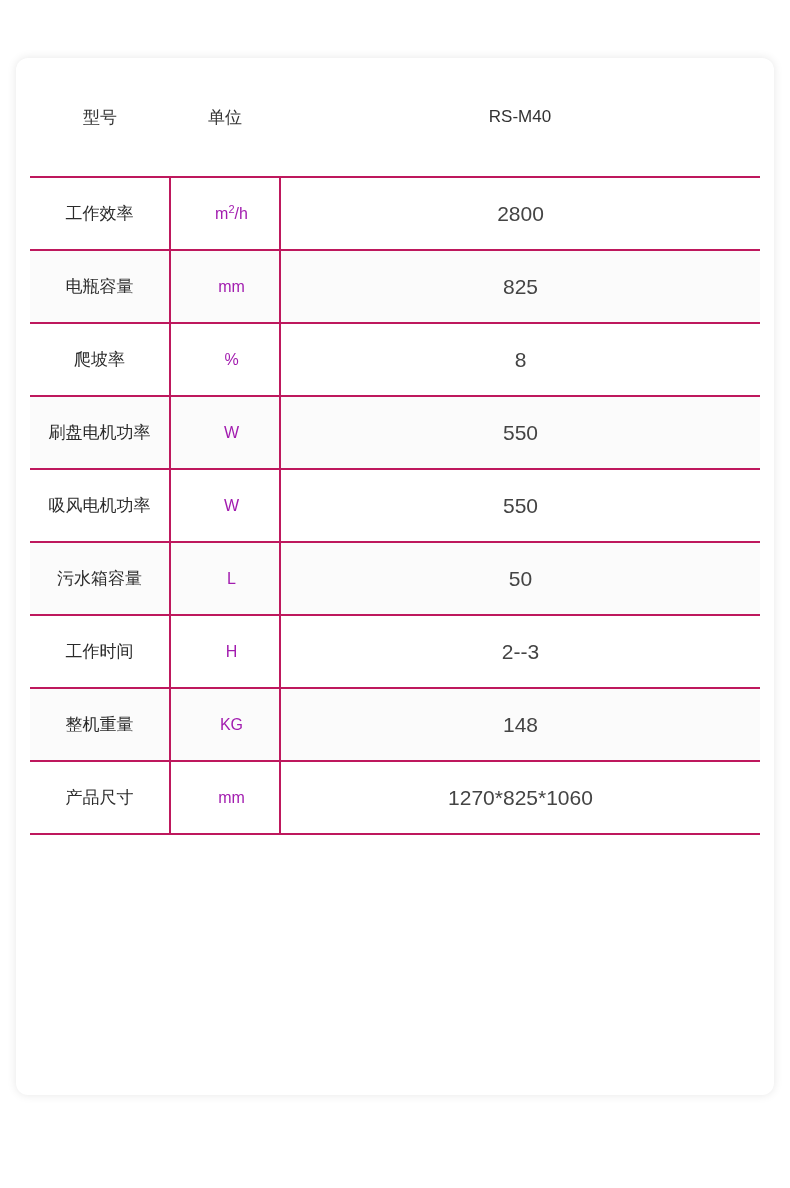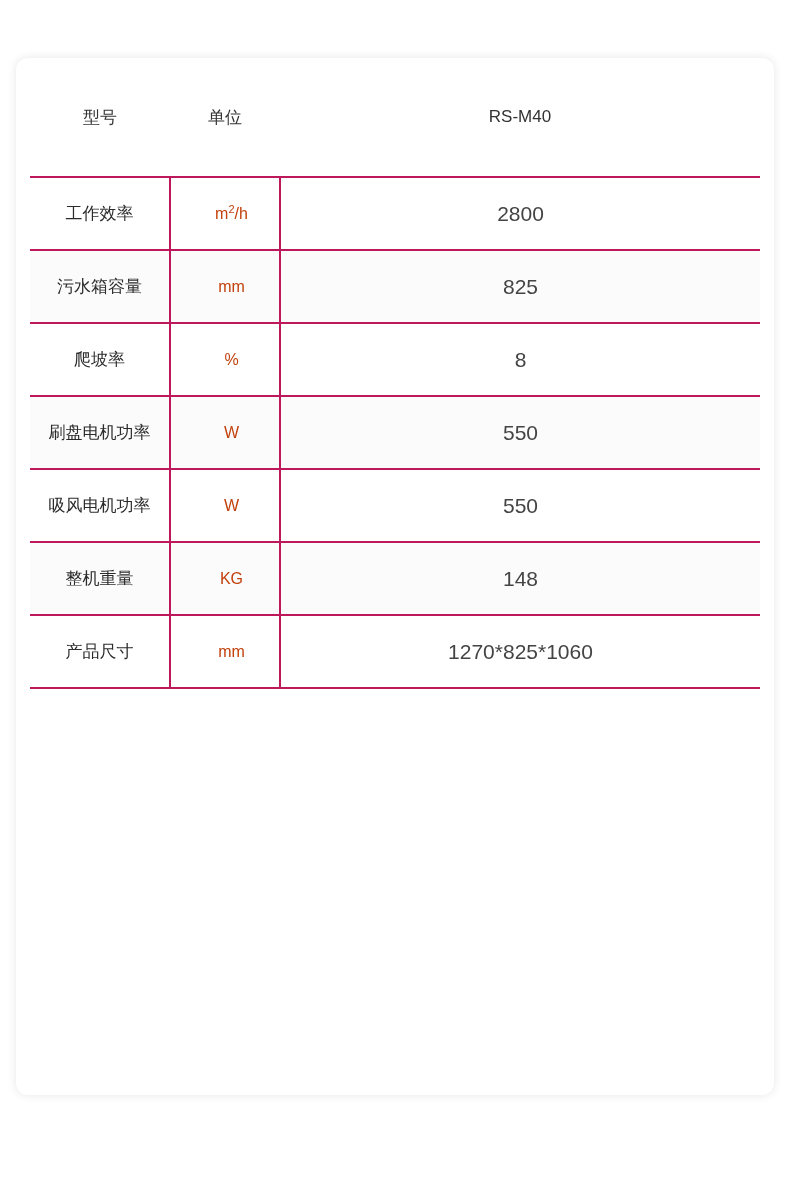--- a/index.html
+++ b/index.html
@@ -60,21 +60,21 @@
     padding: 0 4px;
     background: #ffffff;
   }
   .spec-table tbody td.col-name {
     font-size: 17px;
     color: #2b2b2b;
     border-left: none;
   }
   .spec-table tbody td.col-unit {
     font-size: 16px;
-    color: #c2410c;
+    color: #a21caf;
     padding-left: 17px;
   }
   .spec-table tbody td.col-value {
     font-size: 21px;
     color: #444444;
     border-right: none;
   }
   .spec-table tbody tr:nth-child(even) td {
     background: #fbfbfb;
   }
@@ -101,40 +101,50 @@
           <th>RS-M40</th>
         </tr>
       </thead>
       <tbody>
         <tr>
           <td class="col-name">工作效率</td>
           <td class="col-unit">m<span class="sup">2</span>/h</td>
           <td class="col-value">2800</td>
         </tr>
         <tr>
-          <td class="col-name">污水箱容量</td>
+          <td class="col-name">电瓶容量</td>
           <td class="col-unit">mm</td>
           <td class="col-value">825</td>
         </tr>
         <tr>
           <td class="col-name">爬坡率</td>
           <td class="col-unit">%</td>
           <td class="col-value">8</td>
         </tr>
         <tr>
           <td class="col-name">刷盘电机功率</td>
           <td class="col-unit">W</td>
           <td class="col-value">550</td>
         </tr>
         <tr>
           <td class="col-name">吸风电机功率</td>
           <td class="col-unit">W</td>
           <td class="col-value">550</td>
         </tr>
         <tr>
+          <td class="col-name">污水箱容量</td>
+          <td class="col-unit">L</td>
+          <td class="col-value">50</td>
+        </tr>
+        <tr>
+          <td class="col-name">工作时间</td>
+          <td class="col-unit">H</td>
+          <td class="col-value">2--3</td>
+        </tr>
+        <tr>
           <td class="col-name">整机重量</td>
           <td class="col-unit">KG</td>
           <td class="col-value">148</td>
         </tr>
         <tr>
           <td class="col-name">产品尺寸</td>
           <td class="col-unit">mm</td>
           <td class="col-value">1270*825*1060</td>
         </tr>
       </tbody>

